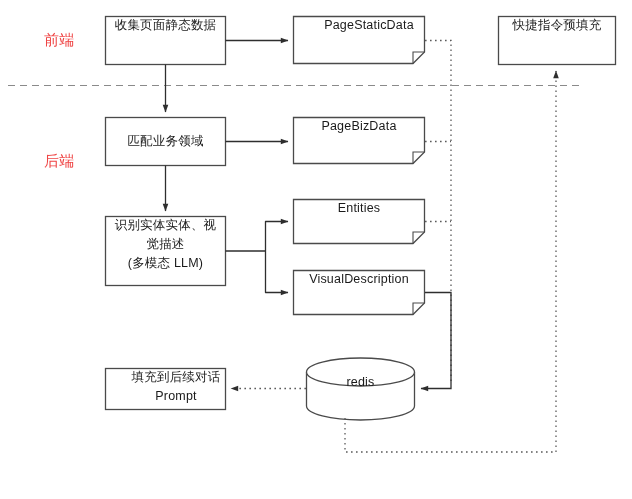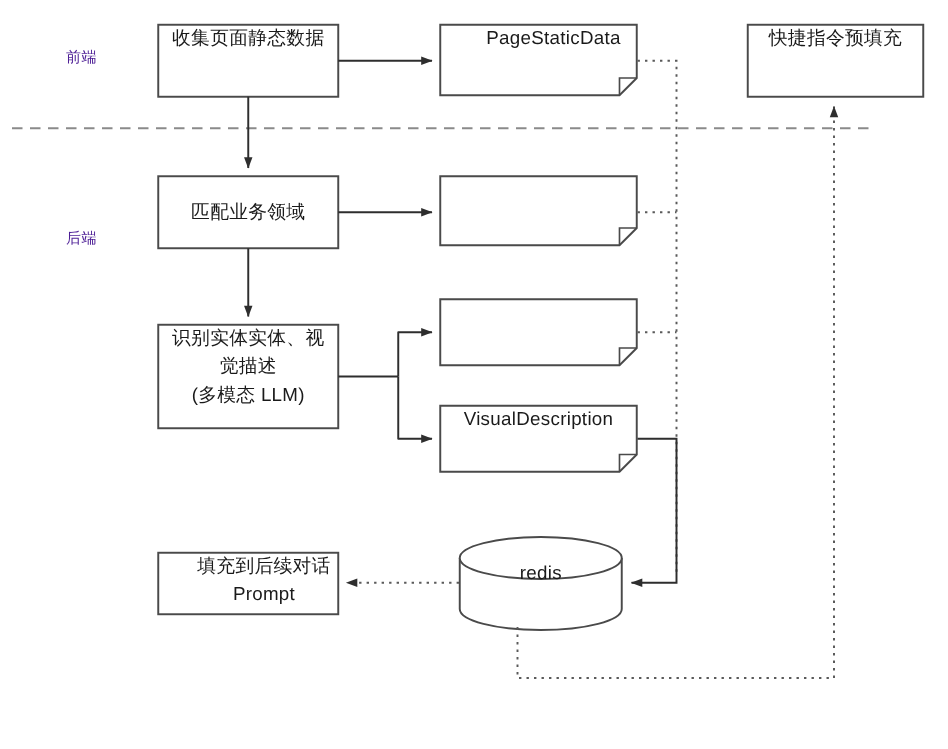--- a/index.html
+++ b/index.html
@@ -31,22 +31,22 @@
     text-align: center;
     color: #1a1a1a;
     font-size: 12.5px;
     line-height: 19px;
     letter-spacing: 0.2px;
     pointer-events: none;
     white-space: pre;
   }
   .swim-label {
     position: absolute;
-    color: #4c1d95;
-    font-size: 10px;
+    color: #ef4444;
+    font-size: 15px;
     letter-spacing: 0.3px;
     font-family: Liberation Serif, serif;
   }
   .lbl-line { display: block; }
 </style>
 </head>
 <body>
 
 <div id="canvas">
 
@@ -139,27 +139,33 @@
   </div>
 
   <div class="node-label" style="left:498px; top:16px; width:118px; height:49px;">
     <span class="lbl-line">快捷指令预填充</span>
   </div>
 
   <div class="node-label" style="left:105px; top:132px; width:121px; height:49px;">
     <span class="lbl-line">匹配业务领域</span>
   </div>
 
+  <div class="node-label" style="left:293px; top:117px; width:132px; height:44px;">
+    <span class="lbl-line">PageBizData</span>
+  </div>
 
   <div class="node-label" style="left:105px; top:216px; width:121px; height:70px;">
     <span class="lbl-line">识别实体实体、视</span>
     <span class="lbl-line">觉描述</span>
     <span class="lbl-line">(多模态 LLM)</span>
   </div>
 
+  <div class="node-label" style="left:293px; top:199px; width:132px; height:41px;">
+    <span class="lbl-line">Entities</span>
+  </div>
 
   <div class="node-label" style="left:293px; top:270px; width:132px; height:41px;">
     <span class="lbl-line">VisualDescription</span>
   </div>
 
   <div class="node-label" style="left:306px; top:373px; width:109px; height:22px;">
     <span class="lbl-line">redis</span>
   </div>
 
   <div class="node-label" style="left:105px; top:368px; width:142px; height:42px;">

